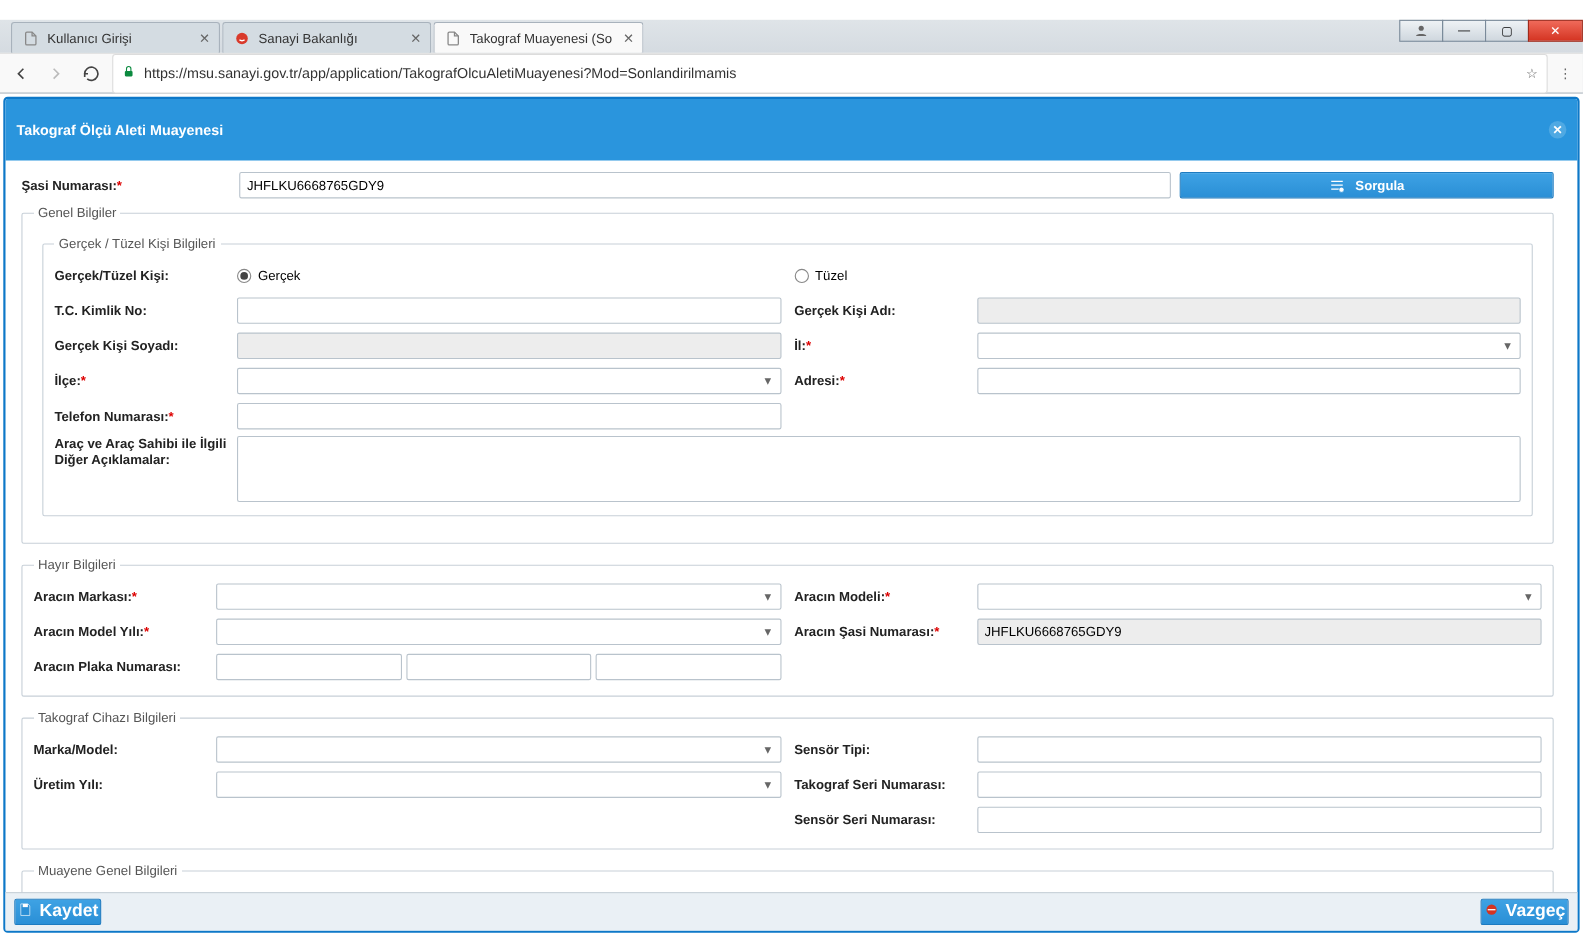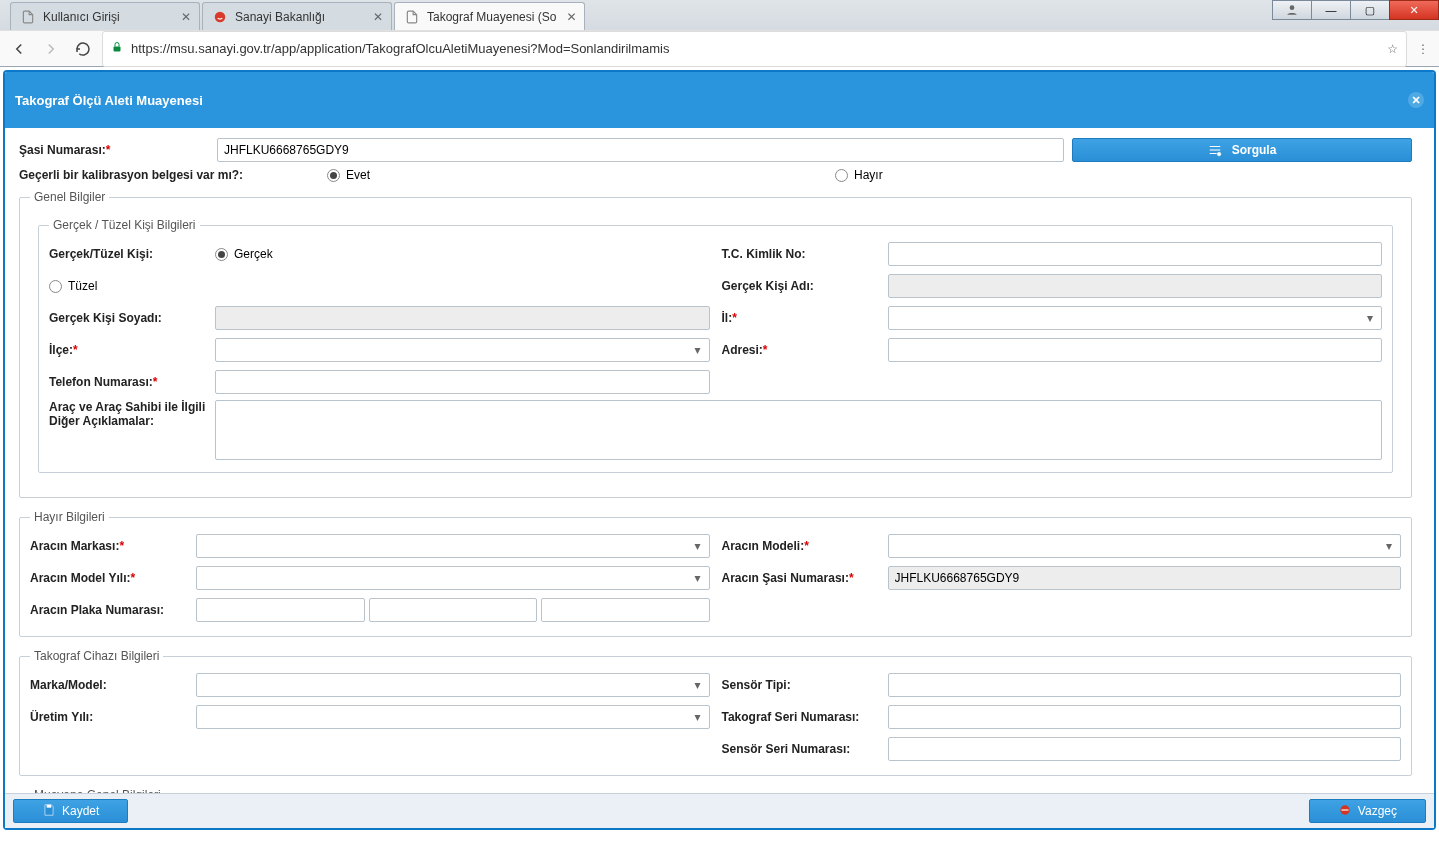--- a/index.html
+++ b/index.html
@@ -1,19 +1,19 @@
 <!DOCTYPE html>
 <html><head>
   <meta charset="utf-8">
   <style>
     * { box-sizing: border-box; margin: 0; padding: 0; }
     body { font-family: Arial, Helvetica, sans-serif; font-size: 12px; background: #fff; overflow: hidden; }
 
     
-    .browser-chrome { background: linear-gradient(#dfe4e8, #c8d0d8); border-bottom: 1px solid #9aa5b0; }
+    .browser-chrome { background: linear-gradient(#dfe4e8, #c8d0d8); border-bottom: 1px solid #9aa5b0; margin-top: 18px; }
     .tab-strip { height: 30px; display: flex; align-items: flex-end; padding-left: 10px; position: relative; }
     .tab { display: flex; align-items: center; height: 28px; padding: 0 28px 0 10px; margin-right: 2px; background: #d4dce2; border: 1px solid #a8b2bc; border-bottom: none; border-radius: 3px 3px 0 0; font-size: 12px; color: #333; min-width: 190px; position: relative; }
     .tab.active { background: #f9f9f9; }
     .tab .favicon { width:14px; height:14px; margin-right:8px; display:inline-flex; align-items:center; justify-content:center; }
     .tab .favicon svg { width:14px; height:14px; }
     .tab .close { position:absolute; right:6px; top:7px; width:14px; height:14px; color:#666; display:flex; align-items:center; justify-content:center; cursor:pointer;}
     .win-controls { position:absolute; right:0; top:0; display:flex; }
     .win-btn { width:40px; height:20px; border:1px solid #7a8a9a; margin-left:-1px; display:flex; align-items:center; justify-content:center; font-size:11px; background:linear-gradient(#eef2f5, #cfd7de); }
     .win-btn.close-btn { background:linear-gradient(#f06a5a, #d43422); color:#fff; border-color:#a02a1a; width:50px;}
     .win-btn.avatar { width:40px; background:linear-gradient(#eef2f5, #cfd7de); }
@@ -56,21 +56,21 @@
     .cell .label-col { width:160px; flex-shrink:0; }
     .cell .field-col { flex:1; display:flex; gap:4px; }
     .combo { position:relative; flex:1; }
     .combo .txt { width:100%; padding-right:24px; background:#fff;}
     .combo .arrow { position:absolute; right:4px; top:4px; width:16px; height:16px; display:flex; align-items:center; justify-content:center; color:#666; pointer-events:none;}
     .cell .field-col .txt { width:100%; }
     .textarea { width:100%; height:60px; border:1px solid #b9c3cc; border-radius:2px; resize:none; background:#fff;}
     .triple .txt { flex:1; }
 
     .app-footer { background:#eaf0f5; border-top:1px solid #c7d0d8; padding:5px 8px; display:flex; justify-content:space-between; }
-    .btn-footer { height:24px; padding:0 28px; background:linear-gradient(#3ea2e4, #2a8fd6); color:#fff; border:1px solid #1d7bc0; border-radius:2px; cursor:pointer; display:flex; align-items:center; gap:6px; font-size:12px; font-weight:normal;}
+    .btn-footer { height:24px; padding:0 2px; background:linear-gradient(#3ea2e4, #2a8fd6); color:#fff; border:1px solid #1d7bc0; border-radius:2px; cursor:pointer; display:flex; align-items:center; gap:6px; font-size:16px; font-weight:bold;}
     .calib-fieldset { width: 650px; }
   </style>
 </head>
 <body>
 
 <div class="browser-chrome">
   <div class="tab-strip">
     <div class="tab">
       <span class="favicon">
           <svg viewBox="0 0 24 24" fill="none" stroke="#888" stroke-width="2">
@@ -159,61 +159,50 @@
         <span class="ico">
             <svg width="14" height="14" viewBox="0 0 24 24" fill="#fff">
               <path d="M3 6h18M3 12h18M3 18h18" stroke="#fff" stroke-width="2"></path>
               <circle cx="19" cy="19" r="4" fill="#fff" stroke="#2a8fd6"></circle>
             </svg>
           </span>
         <span>Sorgula</span>
       </button>
     </div>
 
-    <div class="radio-row">
-      <span class="lbl" style="width:300px;">Geçerli bir kalibrasyon belgesi var mı?:</span>
-      <div class="radio-group" style="width:500px;">
-        <span class="radio checked"></span>
-        <span>Evet</span>
-      </div>
-      <div class="radio-group">
-        <span class="radio"></span>
-        <span>Hayır</span>
-      </div>
-    </div>
 
     <fieldset>
       <legend>Genel Bilgiler</legend>
       <fieldset>
         <legend>Gerçek / Tüzel Kişi Bilgileri</legend>
 
         <div class="grid2">
           <div class="cell">
             <div class="label-col"><span class="lbl">Gerçek/Tüzel Kişi:</span></div>
             <div class="field-col">
               <div class="radio-group">
                   <span class="radio checked"></span>
                   <span>Gerçek</span>
                 </div>
             </div>
           </div>
-          <div class="cell">
-            <div class="label-col"><span class="lbl">T.C. Kimlik No:</span></div>
-            <div class="field-col">
-                <input class="txt" style="">
-              </div>
-          </div>
-
           <div class="cell">
             <div class="label-col" style="width:110px;">
               <div class="radio-group">
                   <span class="radio"></span>
                   <span>Tüzel</span>
                 </div>
             </div>
+          </div>
+
+          <div class="cell">
+            <div class="label-col"><span class="lbl">T.C. Kimlik No:</span></div>
+            <div class="field-col">
+                <input class="txt" style="">
+              </div>
           </div>
 
           <div class="cell">
             <div class="label-col"><span class="lbl">Gerçek Kişi Adı:</span></div>
             <div class="field-col">
                 <input class="txt readonly" readonly="" style="">
               </div>
           </div>
           <div class="cell">
             <div class="label-col"><span class="lbl">Gerçek Kişi Soyadı:</span></div>

